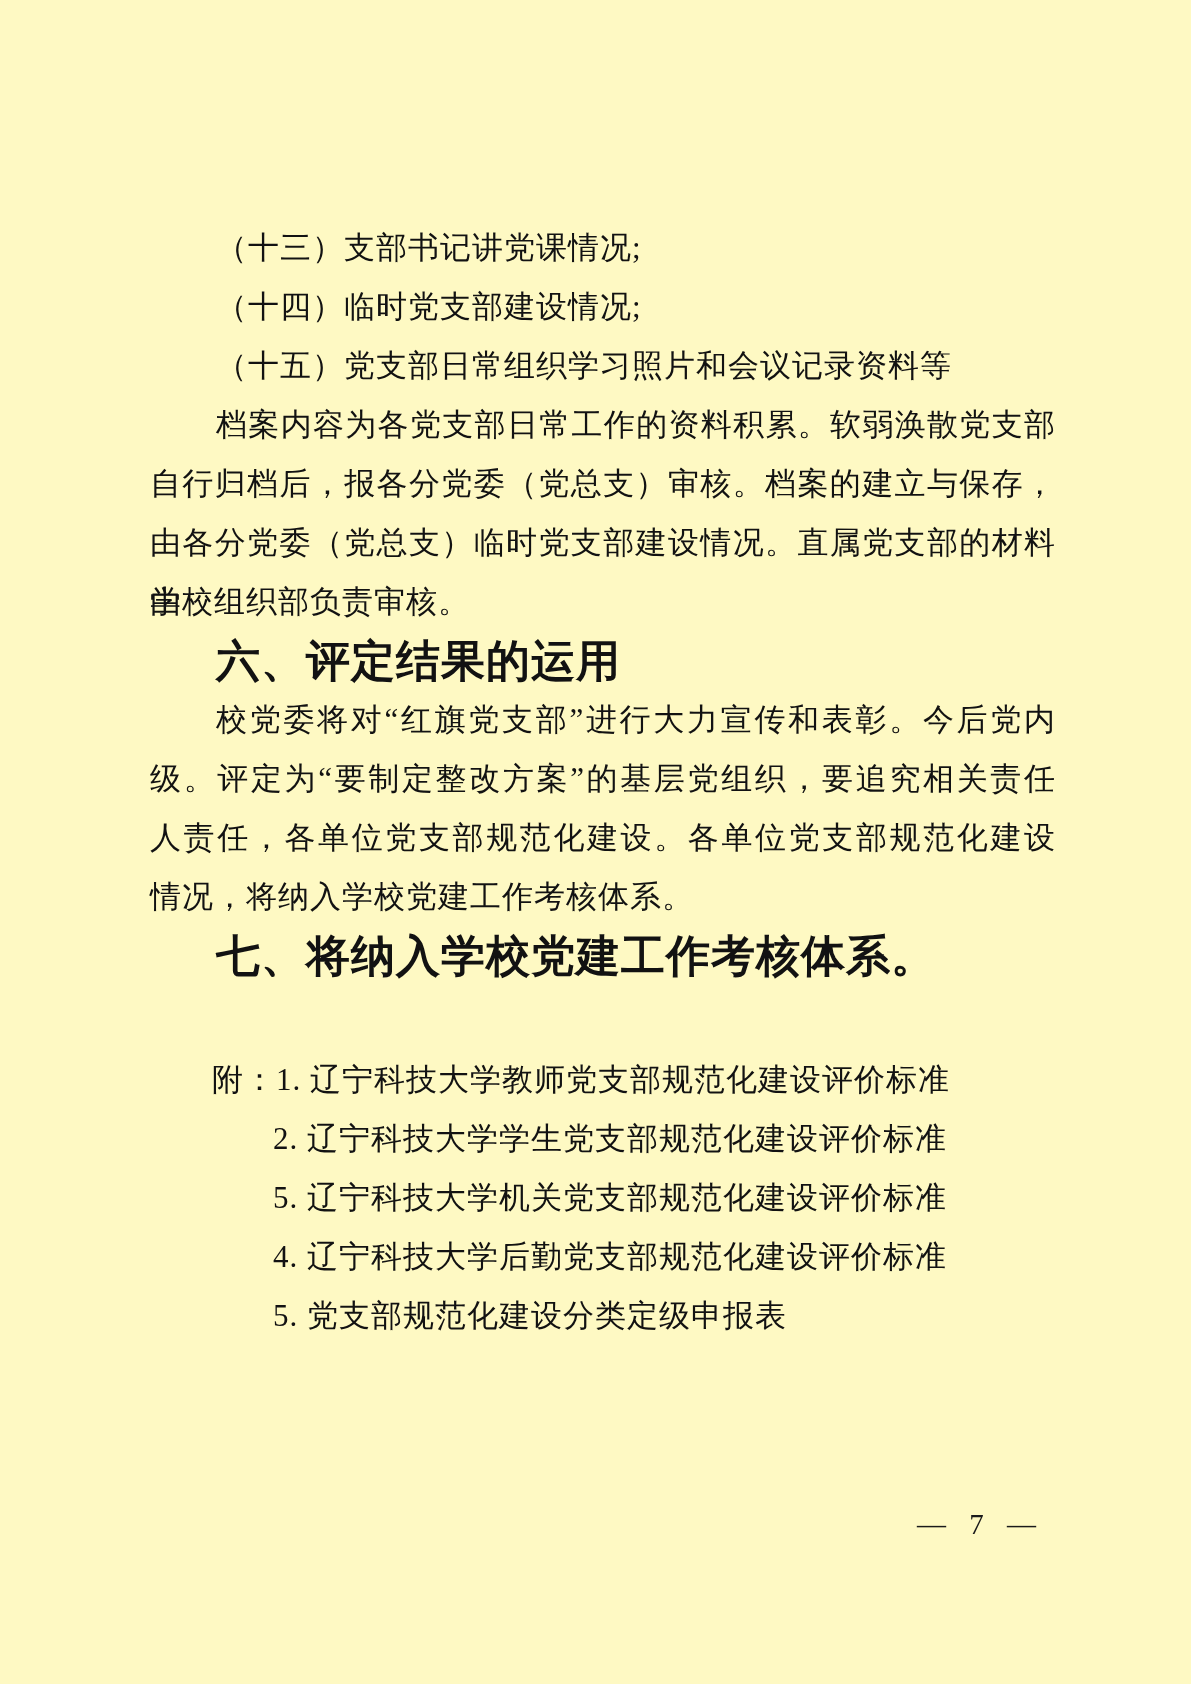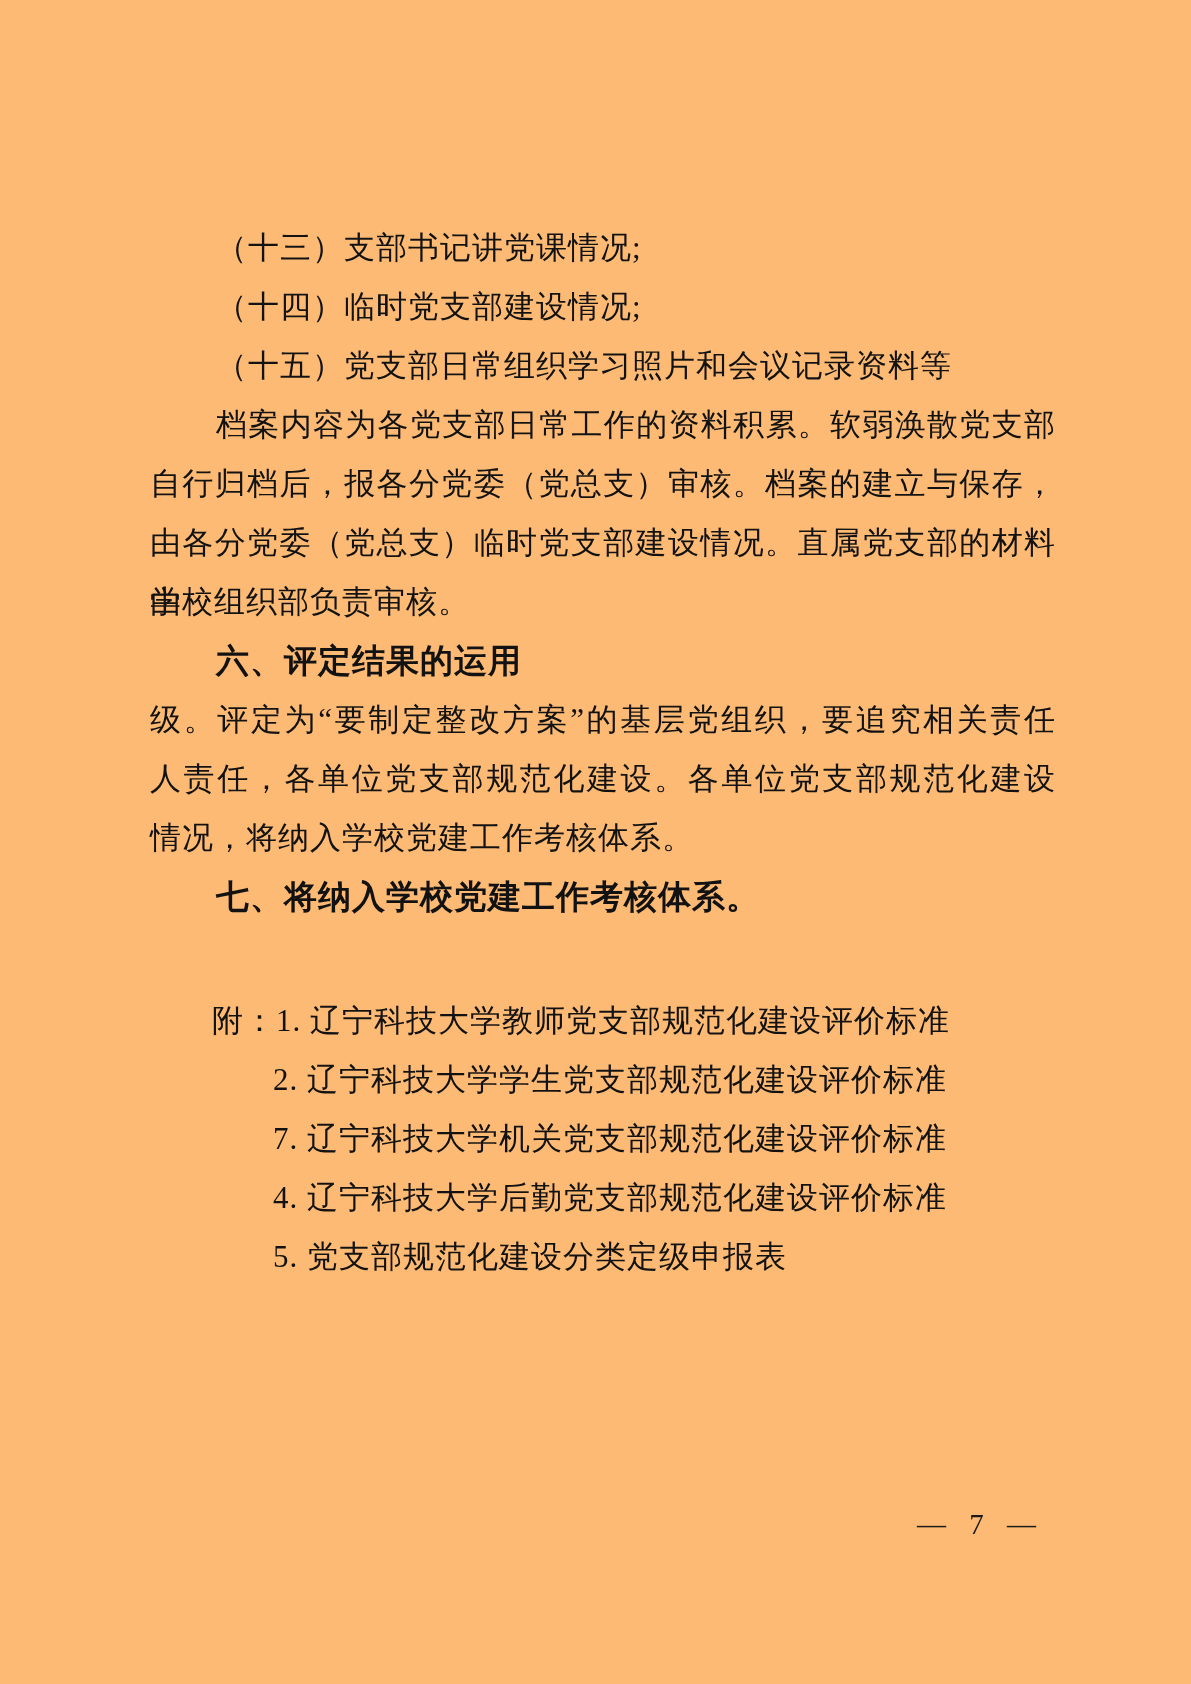--- a/index.html
+++ b/index.html
@@ -4,21 +4,21 @@
 <style>
   html, body {
     margin: 0;
     padding: 0;
     background: #ffffff;
   }
   .page {
     position: relative;
     width: 1191px;
     height: 1684px;
-    background: #fdba74;
+    background: #fef9c3;
     overflow: hidden;
     font-family: "Liberation Serif", "DejaVu Serif", serif;
     color: #121212;
   }
   .content {
     position: absolute;
     left: 150px;
     top: 218px;
     width: 906px;
   }
@@ -32,21 +32,21 @@
   .indent {
     text-indent: 66px;
   }
   .just {
     text-align: justify;
     text-align-last: justify;
   }
   .heading {
     font-family: "Liberation Sans", "DejaVu Sans", sans-serif;
     font-weight: 700;
-    font-size: 33px;
+    font-size: 44px;
     letter-spacing: 1px;
   }
   .attach {
     margin-top: 65px;
   }
   .attach-first {
     text-indent: 62px;
   }
   .attach-item {
     padding-left: 123px;
@@ -72,30 +72,31 @@
     <div class="line indent">（十四）临时党支部建设情况;</div>
     <div class="line indent">（十五）党支部日常组织学习照片和会议记录资料等</div>
 
     <div class="line indent just">档案内容为各党支部日常工作的资料积累。软弱涣散党支部</div>
     <div class="line just">自行归档后，报各分党委（党总支）审核。档案的建立与保存，</div>
     <div class="line just">由各分党委（党总支）临时党支部建设情况。直属党支部的材料由</div>
     <div class="line">学校组织部负责审核。</div>
 
     <div class="line heading indent">六、评定结果的运用</div>
 
+    <div class="line indent just">校党委将对“红旗党支部”进行大力宣传和表彰。今后党内</div>
     <div class="line just">级。评定为“要制定整改方案”的基层党组织，要追究相关责任</div>
     <div class="line just">人责任，各单位党支部规范化建设。各单位党支部规范化建设</div>
     <div class="line">情况，将纳入学校党建工作考核体系。</div>
 
     <div class="line heading indent">七、将纳入学校党建工作考核体系。</div>
 
     <div class="attach">
       <div class="line attach-first"><span>附：</span><span>1. 辽宁科技大学教师党支部规范化建设评价标准</span></div>
       <div class="line attach-item">2. 辽宁科技大学学生党支部规范化建设评价标准</div>
-      <div class="line attach-item">7. 辽宁科技大学机关党支部规范化建设评价标准</div>
+      <div class="line attach-item">5. 辽宁科技大学机关党支部规范化建设评价标准</div>
       <div class="line attach-item">4. 辽宁科技大学后勤党支部规范化建设评价标准</div>
       <div class="line attach-item">5. 党支部规范化建设分类定级申报表</div>
     </div>
 
   </div>
 
   <div class="footer">— 7 —</div>
 </div>
 
 </body></html>

